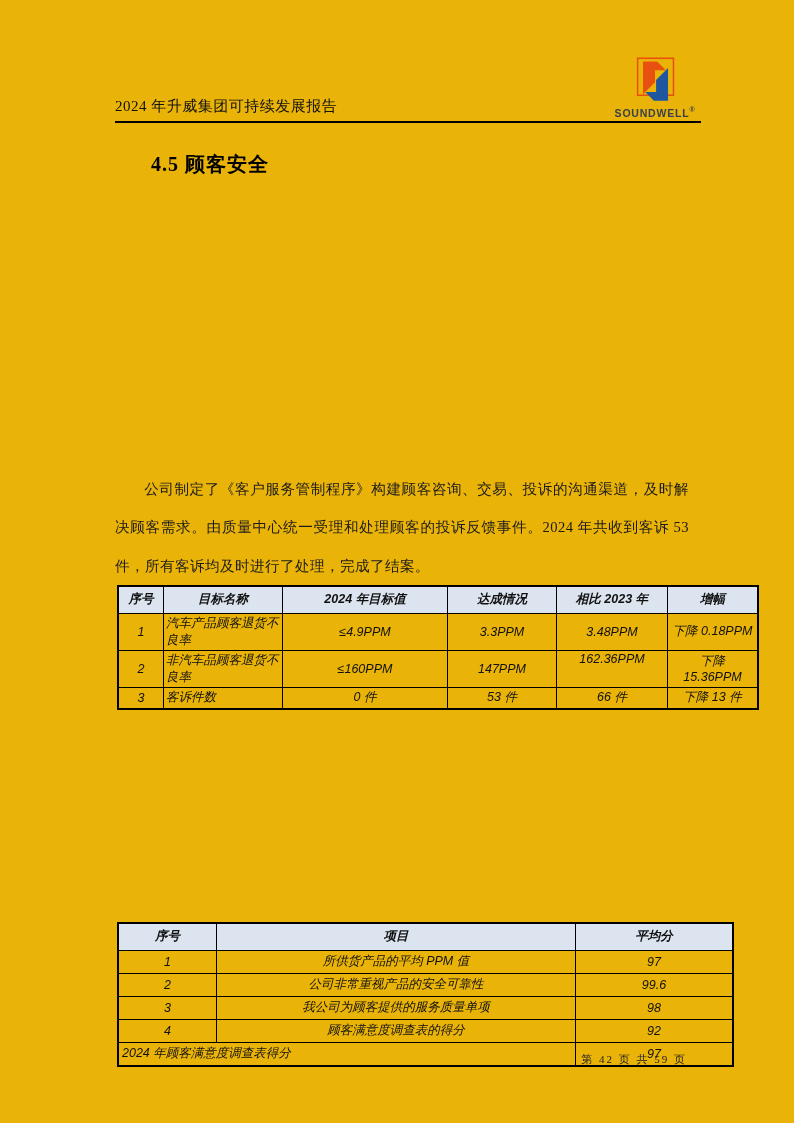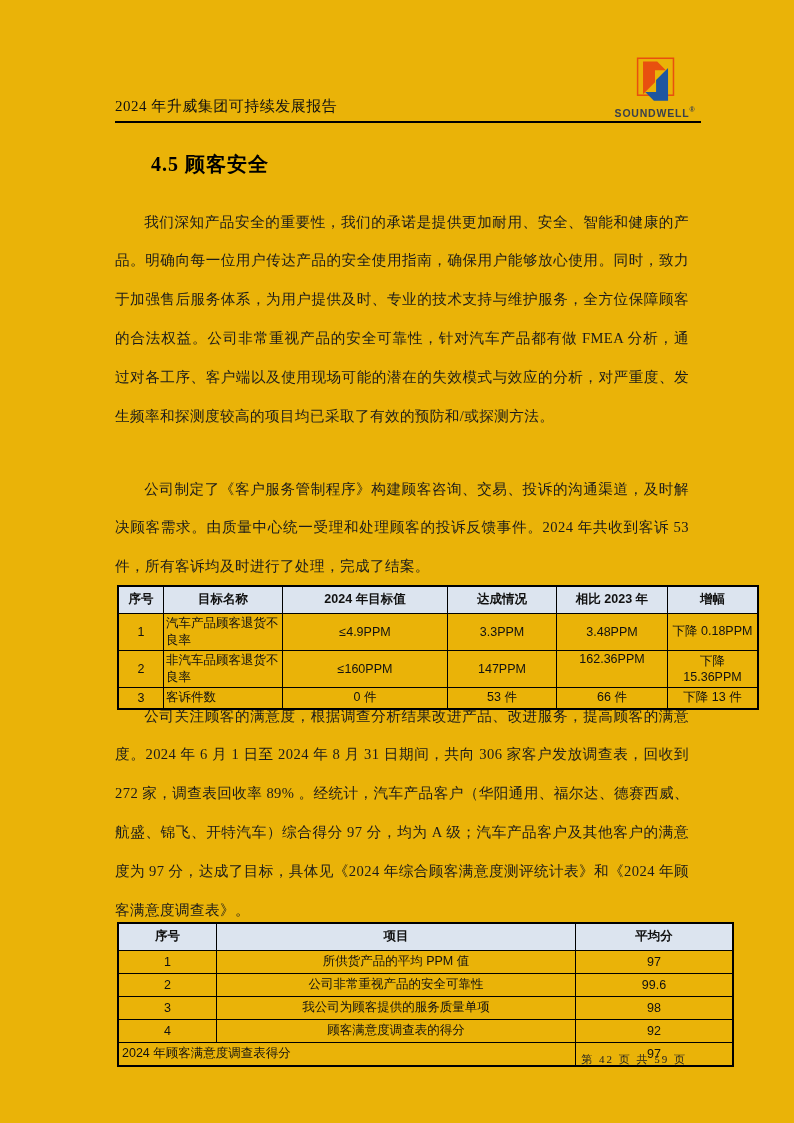--- a/index.html
+++ b/index.html
@@ -78,20 +78,21 @@
   .para-3 { top: 682px; }
 
   
   table {
     position: absolute;
     border-collapse: collapse;
     table-layout: fixed;
     font-family: "Liberation Sans", sans-serif;
     font-size: 12.5px;
     color: #111;
+    font-style: italic;
   }
   th, td {
     border: 1px solid #000;
     text-align: center;
     vertical-align: middle;
     padding: 1px 3px;
     overflow: hidden;
   }
   table { border: 2px solid #000; }
   thead th {
@@ -147,23 +148,21 @@
     <svg class="logo-mark" width="54" height="50" viewBox="0 0 48 46">
       <rect class="logo-square" x="8" y="3" width="33" height="34"></rect>
       <path class="logo-orange" d="M13 6 h13 l8 8 h-10 v11 l-11 11 z"></path>
       <path class="logo-blue" d="M36 12 v30 h-13 l-8 -8 h10 v-11 z"></path>
     </svg>
     <div class="logo-text"><span>SOUNDWELL</span><span class="logo-reg">®</span></div>
   </div>
 
   <h1 class="section-title">4.5 顾客安全</h1>
 
-  <p class="para para-1">我们深知产品安全的重要性，我们的承诺是提供更加耐用、安全、智能和健康的产品。明确向每一位用户传达产品的安全使用指南，确保用户能够放心使用。同时，致力于加强售后服务体系，为用户提供及时、专业的技术支持与维护服务，全方位保障顾客的合法权益。公司非常重视产品的安全可靠性，针对汽车产品都有做 FMEA 分析，通过对各工序、客户端以及使用现场可能的潜在的失效模式与效应的分析，对严重度、发生频率和探测度较高的项目均已采取了有效的预防和/或探测方法。</p>
   <p class="para para-2">公司制定了《客户服务管制程序》构建顾客咨询、交易、投诉的沟通渠道，及时解决顾客需求。由质量中心统一受理和处理顾客的投诉反馈事件。2024 年共收到客诉 53 件，所有客诉均及时进行了处理，完成了结案。</p>
-  <p class="para para-3">公司关注顾客的满意度，根据调查分析结果改进产品、改进服务，提高顾客的满意度。2024 年 6 月 1 日至 2024 年 8 月 31 日期间，共向 306 家客户发放调查表，回收到 272 家，调查表回收率 89% 。经统计，汽车产品客户（华阳通用、福尔达、德赛西威、航盛、锦飞、开特汽车）综合得分 97 分，均为 A 级；汽车产品客户及其他客户的满意度为 97 分，达成了目标，具体见《2024 年综合顾客满意度测评统计表》和《2024 年顾客满意度调查表》。</p>
 
   <table id="targets-table">
     <thead>
         <tr>
           <th>序号</th>
           <th>目标名称</th>
           <th>2024 年目标值</th>
           <th>达成情况</th>
           <th>相比 2023 年</th>
           <th>增幅</th>

